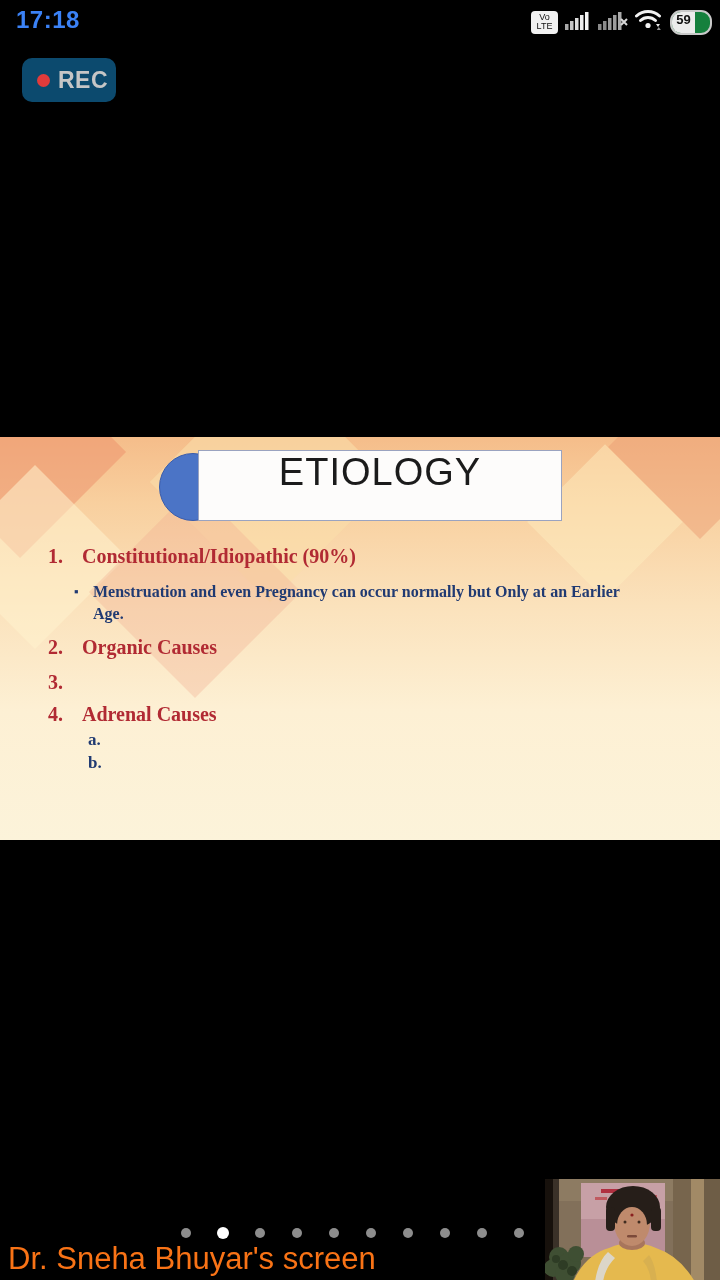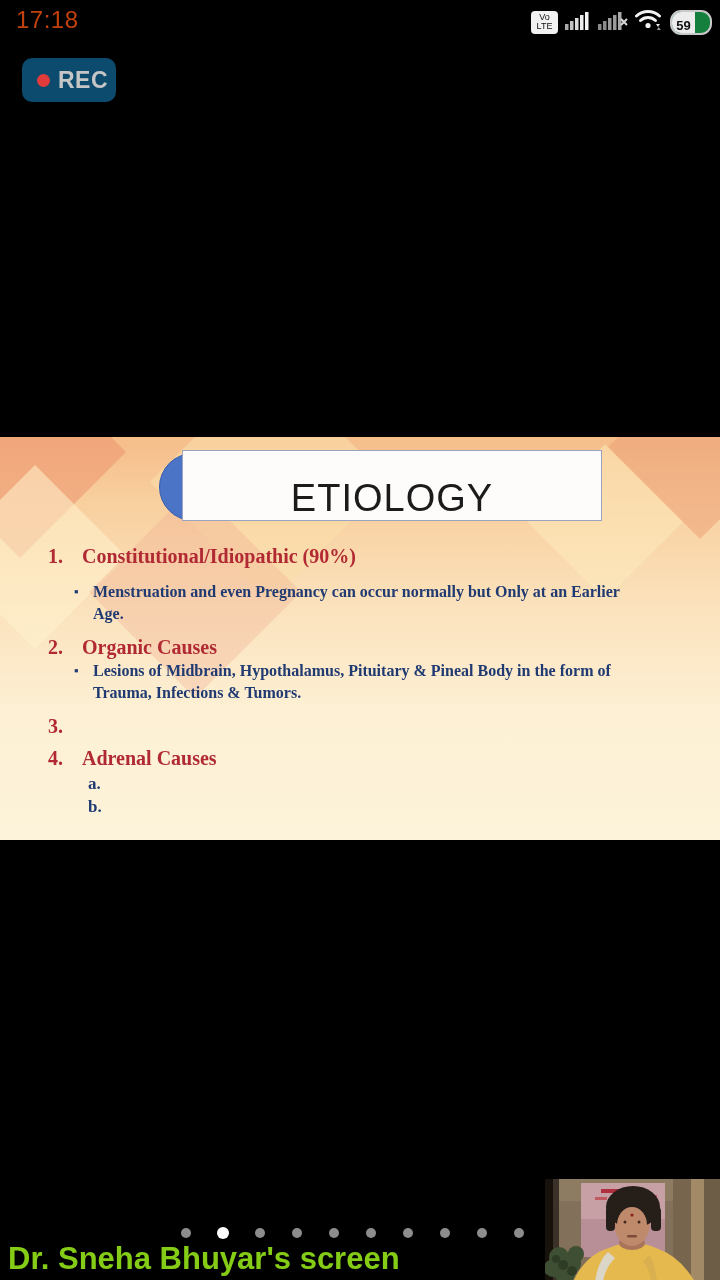--- a/index.html
+++ b/index.html
@@ -2,64 +2,64 @@
 <html><head>
 <meta charset="utf-8">
 <style>
   html,body{margin:0;padding:0;}
   body{
     width:720px;height:1280px;background:#000;position:relative;overflow:hidden;
     font-family:"Liberation Sans",sans-serif;
   }
   
   .statusbar{position:absolute;left:0;top:0;width:720px;height:44px;}
-  .clock{position:absolute;left:16px;top:6px;color:#c2410c;font-size:24px;font-weight:400;letter-spacing:.5px;}
+  .clock{position:absolute;left:16px;top:6px;color:#3b82f6;font-size:24px;font-weight:700;letter-spacing:.5px;}
   .sb-icons{position:absolute;right:8px;top:9px;display:flex;align-items:center;gap:7px;}
   .volte{width:27px;height:23px;background:#f2f2f2;border-radius:4px;display:flex;flex-direction:column;
          align-items:center;justify-content:center;line-height:1;}
   .volte span{color:#111;font-size:9px;font-weight:400;}
   .battery{width:38px;height:21px;border:2px solid #c9c9c9;border-radius:11px;background:#15803d;
-           position:relative;overflow:hidden;display:flex;align-items:flex-end;}
+           position:relative;overflow:hidden;display:flex;align-items:flex-start;}
   .battery .fill{position:absolute;left:0;top:0;bottom:0;width:61%;background:#ececec;}
   .battery .pct{position:relative;width:61%;text-align:center;color:#111;font-size:13px;font-weight:700;}
   
   .rec{position:absolute;left:22px;top:58px;width:94px;height:44px;background:#0c4a6e;border-radius:10px;
        display:flex;align-items:center;}
   .rec-dot{width:13px;height:13px;border-radius:50%;background:#e23b3b;margin-left:15px;}
   .rec-label{color:#c6c6c6;font-size:23px;font-weight:700;margin-left:8px;letter-spacing:.5px;}
   
   .slide{position:absolute;left:0;top:437px;width:720px;height:403px;overflow:hidden;
          background:linear-gradient(180deg,#f5bd8a 0%,#f8cf9e 16%,#fbe2bc 42%,#fdf0d4 68%,#fcf3da 100%);}
   .diamond{position:absolute;transform:rotate(45deg);}
   .d1{left:-55px;top:-60px;width:150px;height:150px;background:rgba(236,148,110,.55);}
   .d2{left:-30px;top:55px;width:130px;height:130px;background:rgba(255,242,205,.55);}
   .d3{left:185px;top:-40px;width:170px;height:170px;background:rgba(250,222,170,.6);}
   .d4{left:120px;top:80px;width:150px;height:150px;background:rgba(240,176,145,.35);}
   .d5{right:-45px;top:-55px;width:130px;height:130px;background:rgba(236,158,116,.5);}
   .d6{right:60px;top:30px;width:110px;height:110px;background:rgba(253,235,190,.5);}
   .title-circle{position:absolute;left:159px;top:16px;width:68px;height:68px;border-radius:50%;
                 background:#4b74c6;border:1px solid #3a5cab;box-sizing:border-box;}
-  .title-box{position:absolute;left:182px;top:13px;width:420px;height:71px;background:#fdfcfb;
-             border:1px solid #9aa3c0;box-sizing:border-box;display:flex;align-items:flex-end;justify-content:center;}
+  .title-box{position:absolute;left:198px;top:13px;width:364px;height:71px;background:#fdfcfb;
+             border:1px solid #9aa3c0;box-sizing:border-box;display:flex;align-items:flex-start;justify-content:center;}
   .title-text{font-size:38px;font-weight:500;color:#1b1b1b;letter-spacing:1px;font-family:"Liberation Sans",sans-serif;}
   .content{position:absolute;left:0;top:106px;width:720px;font-family:"Liberation Serif",serif;}
   .item{display:flex;padding-left:48px;color:#b12a33;font-weight:700;font-size:20px;line-height:26px;}
   .item .num{flex:none;width:34px;}
   .sub{position:relative;margin-left:74px;padding-left:19px;width:556px;color:#203a72;
        font-weight:700;font-size:16px;line-height:22px;}
   .sub::before{content:"▪";position:absolute;left:0;top:0;font-size:13px;}
   .sub-letter{display:flex;margin-left:88px;color:#203a72;font-weight:700;font-size:17px;line-height:22px;}
   .sub-letter .ltr{flex:none;width:26px;}
   .mt4{margin-top:12px;}.mt9{margin-top:9px;}.mt0{margin-top:0;}.mt6{margin-top:6px;}
   .mt2{margin-top:2px;}.mt1{margin-top:1px;}
   
   .page-dots{position:absolute;left:181px;top:1228px;display:flex;gap:27px;align-items:center;}
   .dot{width:10px;height:10px;border-radius:50%;background:#8d8d8d;flex:none;}
   .dot.active{background:#fff;width:12px;height:12px;margin:-1px;}
-  .share-label{position:absolute;left:8px;top:1241px;color:#84cc16;font-size:31px;font-weight:700;}
+  .share-label{position:absolute;left:8px;top:1241px;color:#f97316;font-size:31px;font-weight:400;}
   
   .thumb{position:absolute;left:545px;top:1177px;width:175px;height:103px;background:#82705a;
          overflow:hidden;border-top:2px solid #000;border-bottom:3px solid #000;box-sizing:content-box;}
   .thumb svg{display:block;}
 </style>
 </head>
 <body>
 
 <div class="statusbar">
   <div class="clock">17:18</div>
@@ -125,21 +125,20 @@
     <div class="item">
       <span class="num">1.</span>
       <span>Constitutional/Idiopathic (90%)</span>
     </div>
     <div class="sub mt4">Menstruation and even Pregnancy can occur normally but Only at an Earlier Age.</div>
 
     <div class="item mt9">
       <span class="num">2.</span>
       <span>Organic Causes</span>
     </div>
-    <div class="sub mt0">Lesions of Midbrain, Hypothalamus, Pituitary &amp; Pineal Body in the form of Trauma, Infections &amp; Tumors.</div>
 
     <div class="item mt9">
       <span class="num">3.</span>
     </div>
 
     <div class="item mt6">
       <span class="num">4.</span>
       <span>Adrenal Causes</span>
     </div>
     <div class="sub-letter mt2">

